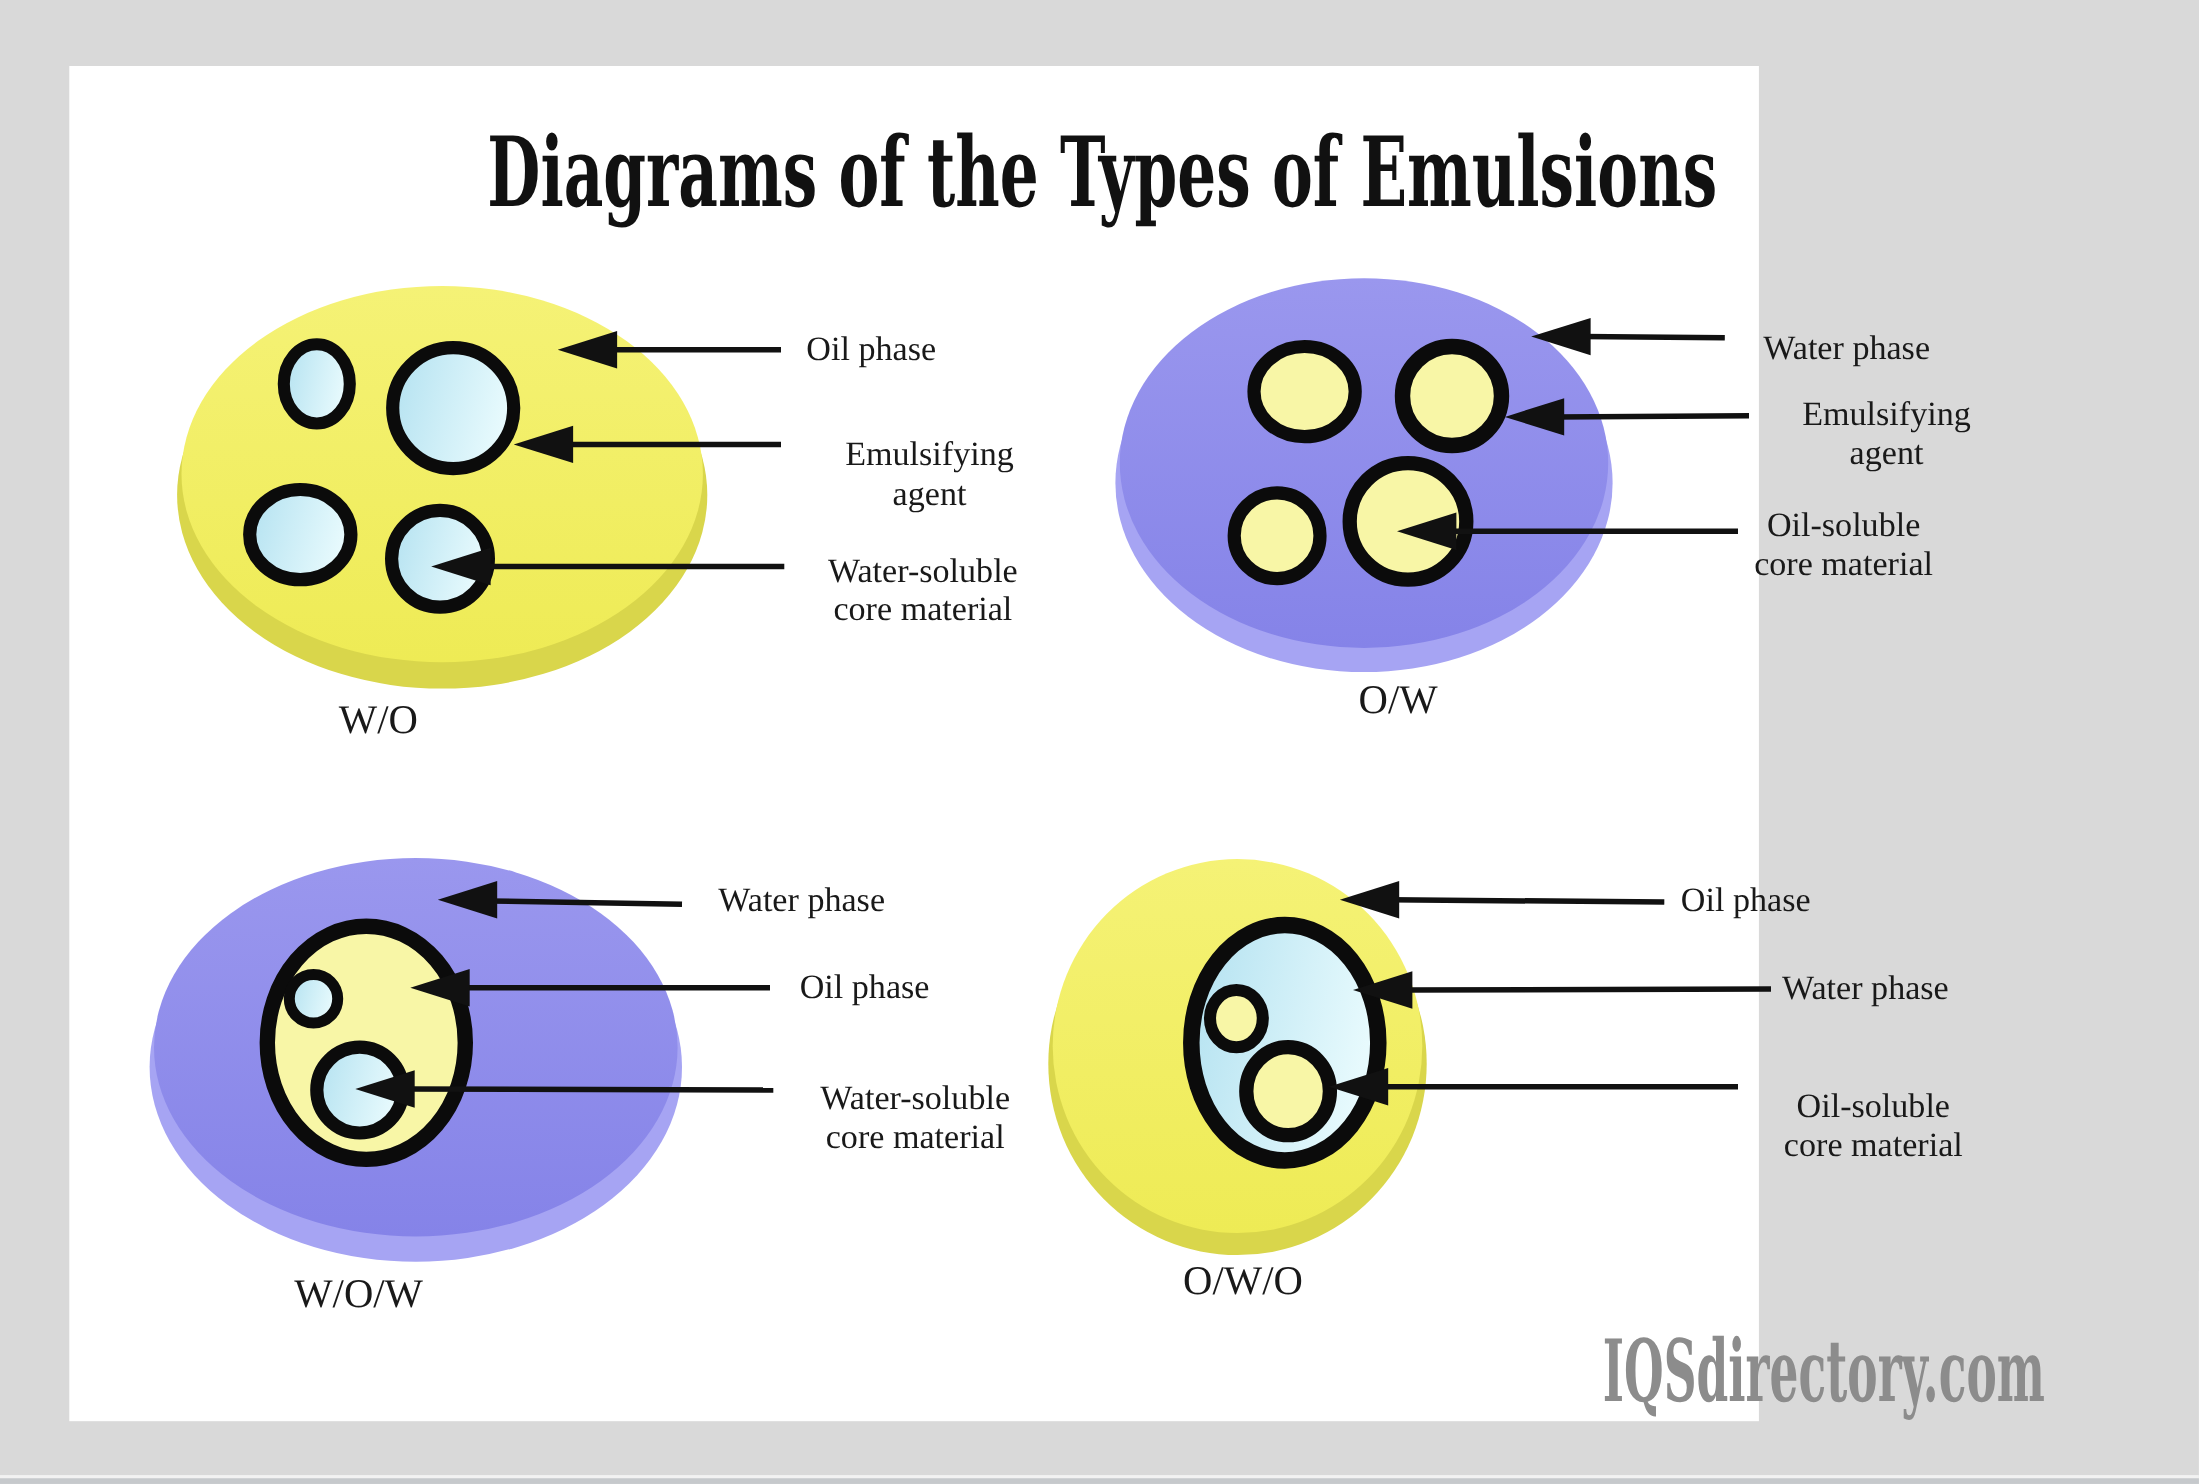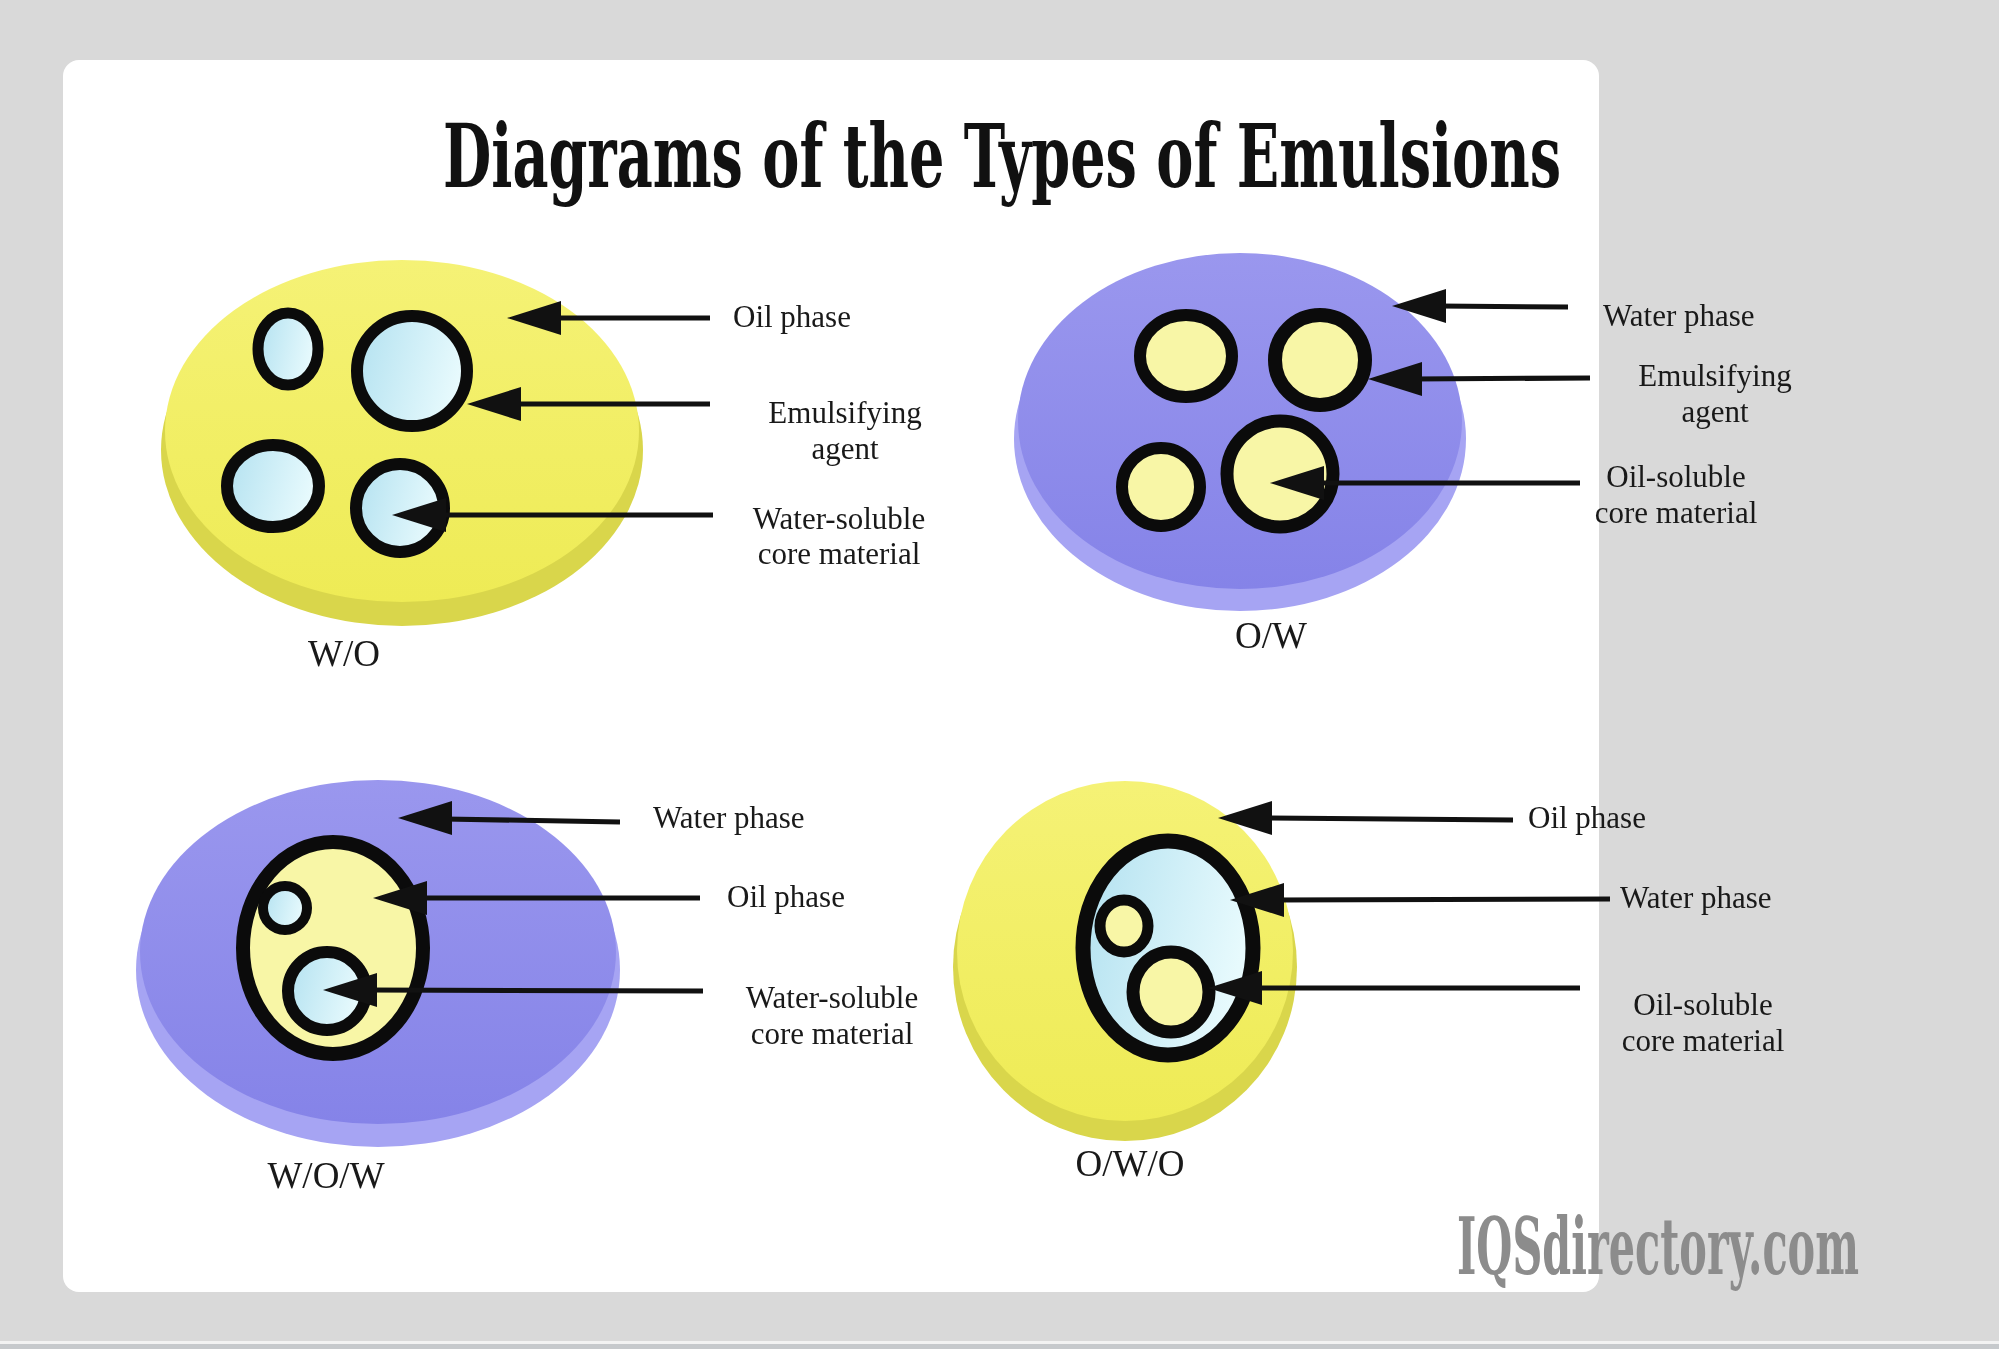--- a/index.html
+++ b/index.html
@@ -1,18 +1,18 @@
 <!DOCTYPE html>
 <html><head>
 <meta charset="utf-8">
 <style>
   html,body{margin:0;padding:0;}
   .page{position:relative;width:1999px;height:1349px;background:#d9d9d9;overflow:hidden;
         font-family:"Liberation Serif",serif;}
-  .card{position:absolute;left:63px;top:60px;width:1536px;height:1232px;background:#ffffff;border-radius:16px;}
+  .card{position:absolute;left:63px;top:60px;width:1536px;height:1232px;background:#ffffff;}
   .card svg{display:block;width:1870px;height:1232px;}
   .title{font-family:"DejaVu Serif",serif;font-weight:bold;font-size:88px;fill:#111111;}
   .lbl{font-family:"Liberation Serif",serif;font-size:31px;fill:#191919;}
   .dlabel{font-family:"Liberation Serif",serif;font-size:37px;fill:#191919;}
   .logo{font-family:"DejaVu Serif",serif;font-weight:bold;font-size:78px;fill:#8c8c8c;}
   .bottom-white{position:absolute;left:0;bottom:5px;width:100%;height:3px;background:#f2f2f2;}
   .bottom-dark{position:absolute;left:0;bottom:0;width:100%;height:5px;background:#c6c9cc;}
 </style>
 </head>
 <body>

